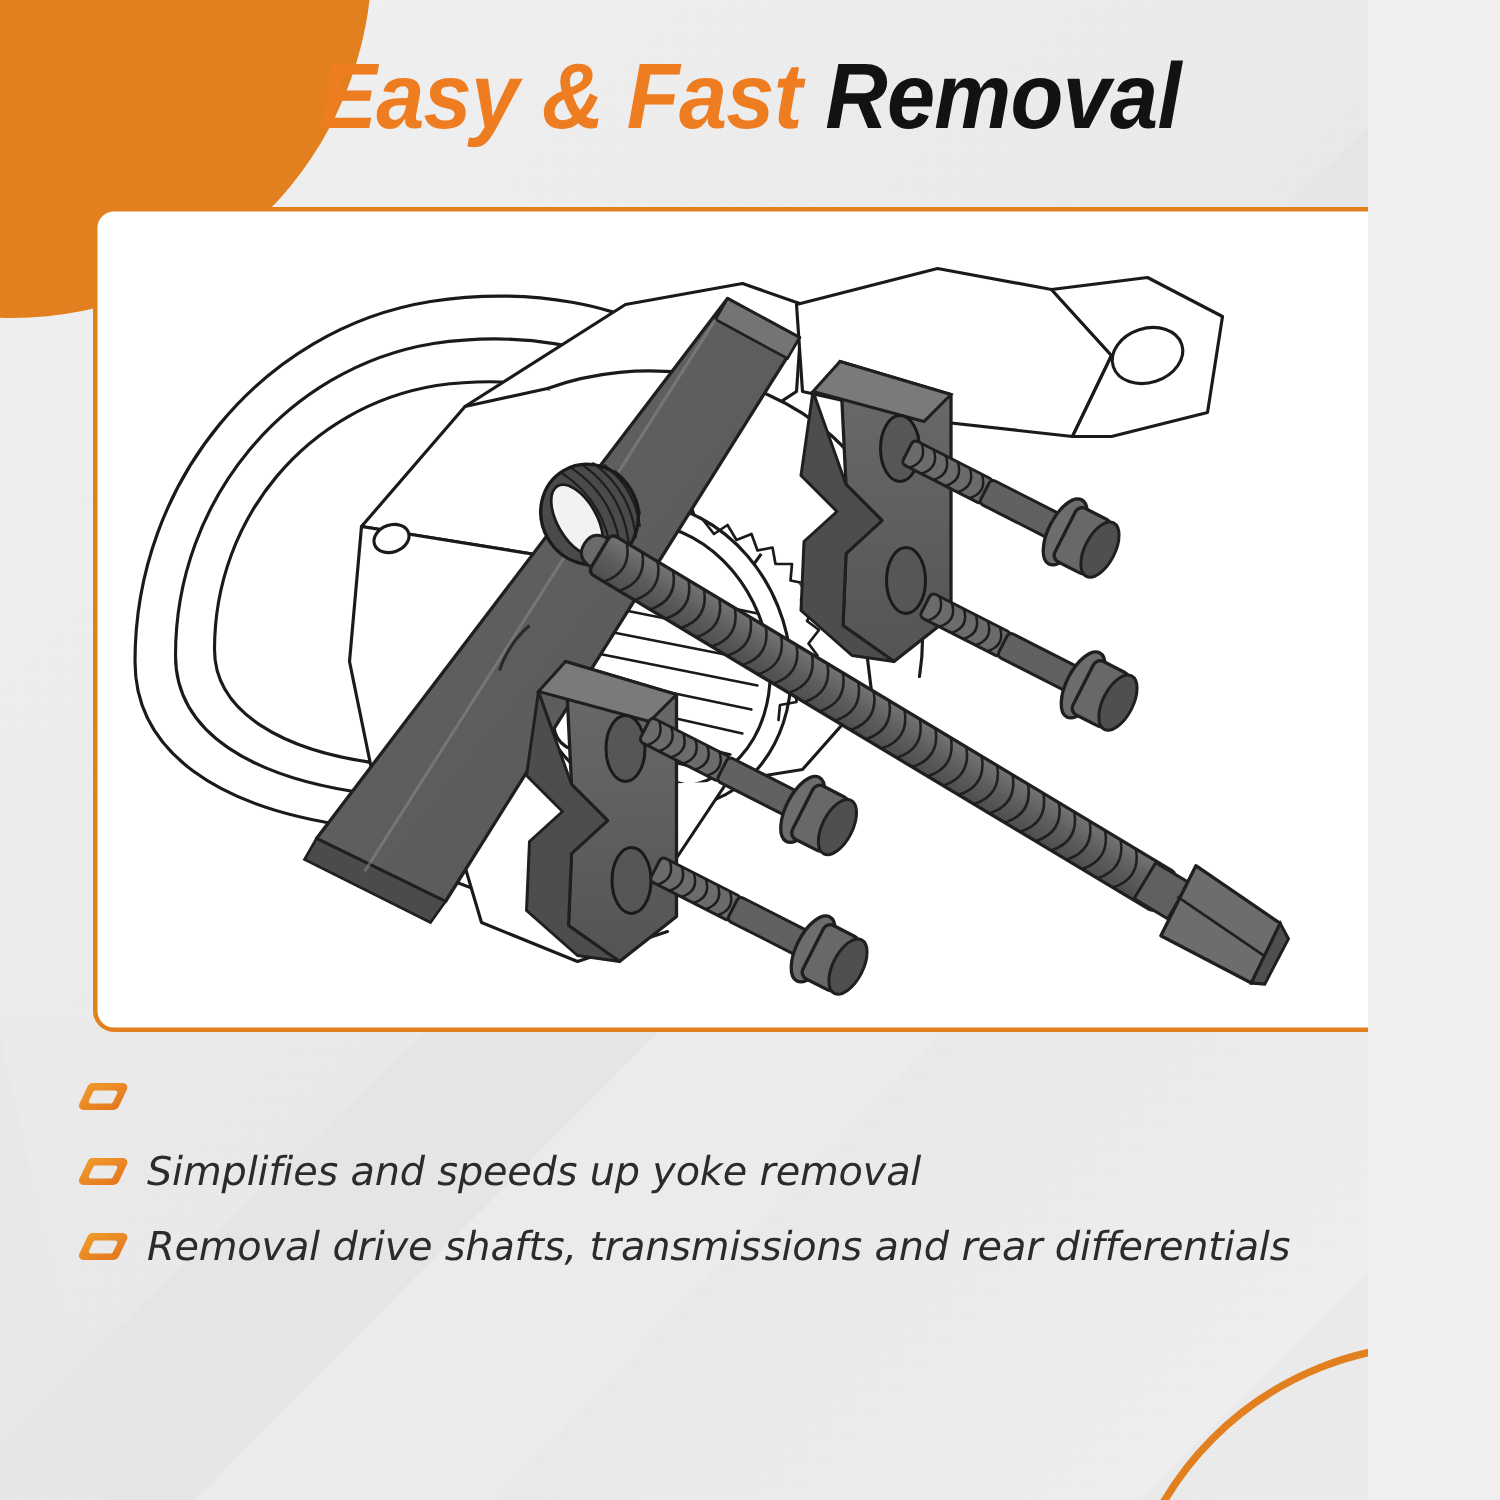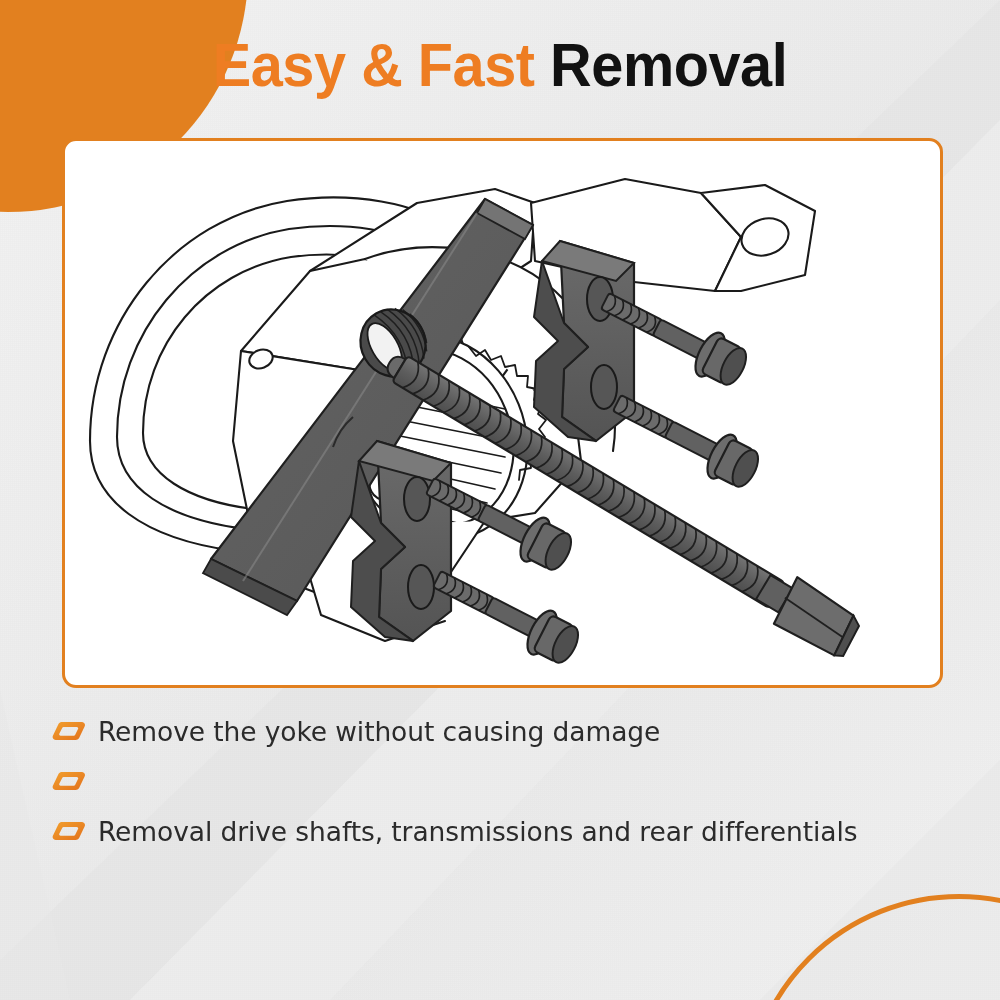--- a/index.html
+++ b/index.html
@@ -1,21 +1,21 @@
 <!DOCTYPE html>
 <html><head>
 <meta charset="utf-8">
 <style>
   html,body{margin:0;padding:0;}
   body{
     width:1000px;height:1000px;overflow:hidden;
     font-family:"Liberation Sans", sans-serif;
     background:#efefef;
   }
-  .stage{position:relative;width:1000px;height:1000px;overflow:hidden;background:#f0f0f0;}
+  .stage{position:relative;width:912px;height:1000px;overflow:hidden;background:#f0f0f0;font-style:italic;}
 
   
   .bg-base{position:absolute;inset:0;background:linear-gradient(135deg,#f2f2f2 0%,#ececec 40%,#e9e9e9 60%,#f1f1f1 100%);}
   .bg-diag{position:absolute;inset:0;}
   .bg-noise{position:absolute;inset:0;opacity:.5;pointer-events:none;
     background-image:
       repeating-linear-gradient(0deg, rgba(0,0,0,.012) 0 1px, rgba(255,255,255,.012) 1px 2px),
       repeating-linear-gradient(90deg, rgba(0,0,0,.012) 0 1px, rgba(255,255,255,.012) 1px 2px);
   }
   .corner-orange{position:absolute;left:-232px;top:-268px;width:480px;height:480px;border-radius:50%;}
@@ -304,30 +304,30 @@
           <defs>
               <linearGradient id="bg1" x1="0" y1="0" x2="1" y2="1">
             <stop offset="0" stop-color="#F2A02E"></stop>
                 <stop offset="1" stop-color="#E2711C"></stop>
           </linearGradient>
             </defs>
           <path d="M9,2 H30 a3,3 0 0 1 2.6,4.4 L27,18.2 a4,4 0 0 1 -3.4,1.8 H3.6 a3,3 0 0 1 -2.6,-4.4 L6.6,3.8 A4,4 0 0 1 9,2 Z
                    M11.6,7 a1.6,1.6 0 0 0 -1.4,0.9 L7.4,13.6 a1.4,1.4 0 0 0 1.2,2.1 H21.8 a1.6,1.6 0 0 0 1.4,-0.9 L26,9.1 A1.4,1.4 0 0 0 24.8,7 Z" fill="url(#bg1)" fill-rule="evenodd"></path>
         </svg>
       </span>
-      <span class="bullet-text">Remove the yoke without causing damage</span>
     </div>
 
     <div class="bullet-row">
       <span class="bullet-mark">
         <svg width="34" height="22" viewBox="0 0 34 22">
           <path d="M9,2 H30 a3,3 0 0 1 2.6,4.4 L27,18.2 a4,4 0 0 1 -3.4,1.8 H3.6 a3,3 0 0 1 -2.6,-4.4 L6.6,3.8 A4,4 0 0 1 9,2 Z
                    M11.6,7 a1.6,1.6 0 0 0 -1.4,0.9 L7.4,13.6 a1.4,1.4 0 0 0 1.2,2.1 H21.8 a1.6,1.6 0 0 0 1.4,-0.9 L26,9.1 A1.4,1.4 0 0 0 24.8,7 Z" fill="url(#bg1)" fill-rule="evenodd"></path>
         </svg>
       </span>
+      <span class="bullet-text">Simplifies and speeds up yoke removal</span>
     </div>
 
     <div class="bullet-row">
       <span class="bullet-mark">
         <svg width="34" height="22" viewBox="0 0 34 22">
           <path d="M9,2 H30 a3,3 0 0 1 2.6,4.4 L27,18.2 a4,4 0 0 1 -3.4,1.8 H3.6 a3,3 0 0 1 -2.6,-4.4 L6.6,3.8 A4,4 0 0 1 9,2 Z
                    M11.6,7 a1.6,1.6 0 0 0 -1.4,0.9 L7.4,13.6 a1.4,1.4 0 0 0 1.2,2.1 H21.8 a1.6,1.6 0 0 0 1.4,-0.9 L26,9.1 A1.4,1.4 0 0 0 24.8,7 Z" fill="url(#bg1)" fill-rule="evenodd"></path>
         </svg>
       </span>
       <span class="bullet-text">Removal drive shafts, transmissions and rear differentials</span>

